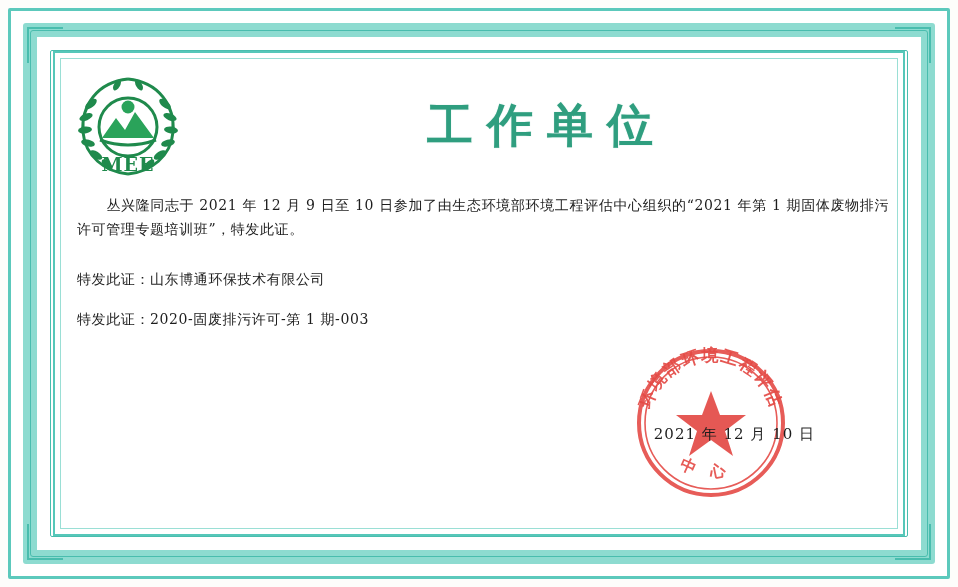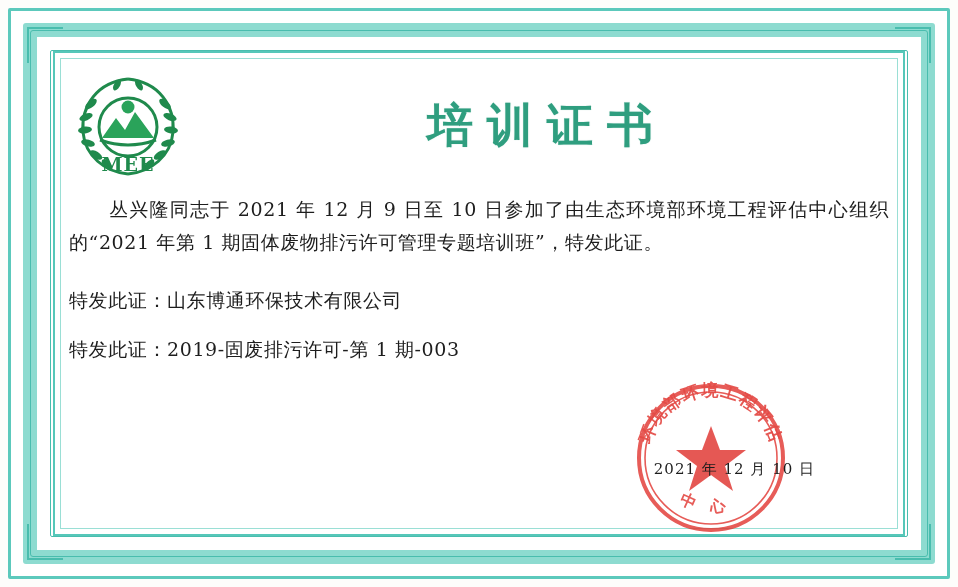--- a/index.html
+++ b/index.html
@@ -140,24 +140,25 @@
     width: 116px;
     height: 104px;
     flex: 0 0 116px;
   }
   .acee-logo svg { display: block; }
 
   
   .body-text {
     margin-top: 6px;
     font-family: "DejaVu Serif", serif;
-    font-size: 19px;
+    font-size: 14px;
     color: #1d1d1d;
     line-height: 1.72;
     letter-spacing: 0.6px;
+    margin-left: 8px;
   }
   .para {
     text-indent: 2.1em;
     text-align: justify;
     margin: 0 0 26px 0;
   }
   .field-line {
     margin: 0 0 16px 0;
     letter-spacing: 0.6px;
   }
@@ -234,33 +235,33 @@
             </g>
 
             <circle cx="59" cy="57" r="29" fill="none" stroke="#1f8a4c" stroke-width="3"></circle>
             <path d="M33 68 L47 48 L56 60 L66 42 L85 68 Z" fill="#2aa35a"></path>
             <circle cx="59" cy="37" r="6.5" fill="#2aa35a"></circle>
             <path d="M31 70 q28 10 56 0" fill="none" stroke="#1f8a4c" stroke-width="3"></path>
             <text x="59" y="101" text-anchor="middle" font-family="DejaVu Serif, serif" font-size="19" font-weight="bold" fill="#1f8a4c" letter-spacing="1">MEE</text>
           </svg>
         </div>
 
-        <div class="cert-title">培训证书</div>
+        <div class="cert-title">工作单位</div>
 
       </div>
 
       <div class="body-text">
         <p class="para">丛兴隆同志于 2021 年 12 月 9 日至 10 日参加了由生态环境部环境工程评估中心组织的“2021 年第 1 期固体废物排污许可管理专题培训班”，特发此证。</p>
 
         <div class="field-line">
           <span class="field-label">特发此证：</span><span class="field-value">山东博通环保技术有限公司</span>
         </div>
 
         <div class="field-line">
-          <span class="field-label">特发此证：</span><span class="field-value">2019-固废排污许可-第 1 期-003</span>
+          <span class="field-label">特发此证：</span><span class="field-value">2020-固废排污许可-第 1 期-003</span>
         </div>
       </div>
 
       <div class="footer-area">
 
         <div class="seal">
           <svg width="168" height="168" viewBox="0 0 168 168" xmlns="http://www.w3.org/2000/svg">
             <g stroke="#e0312c" fill="none" stroke-width="4" opacity="0.9">
               <circle cx="84" cy="84" r="72"></circle>
               <circle cx="84" cy="84" r="66" stroke-width="1.6"></circle>

